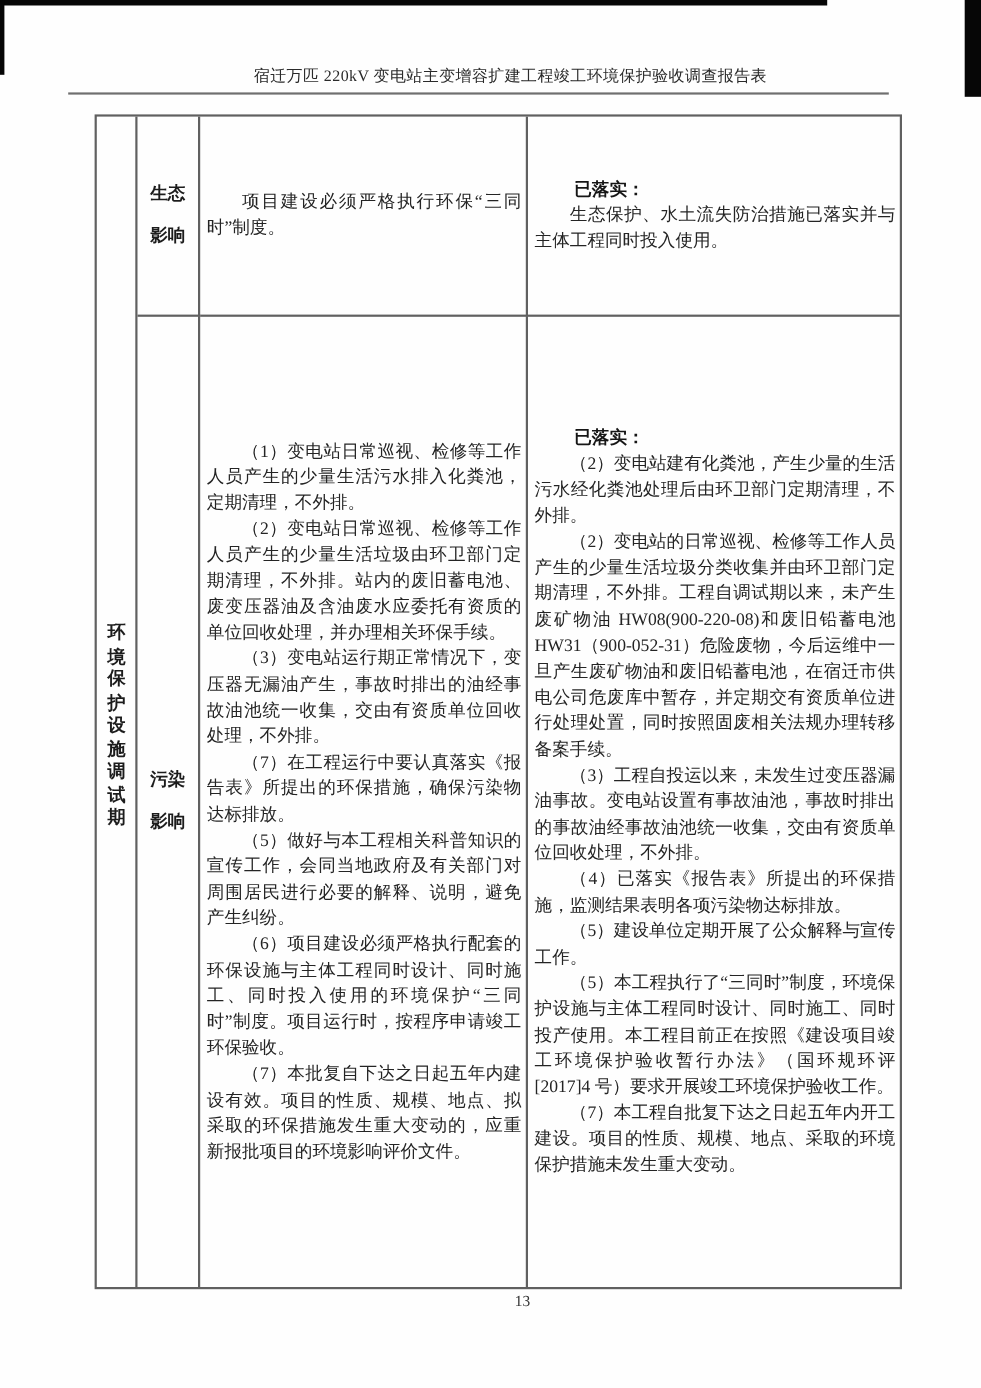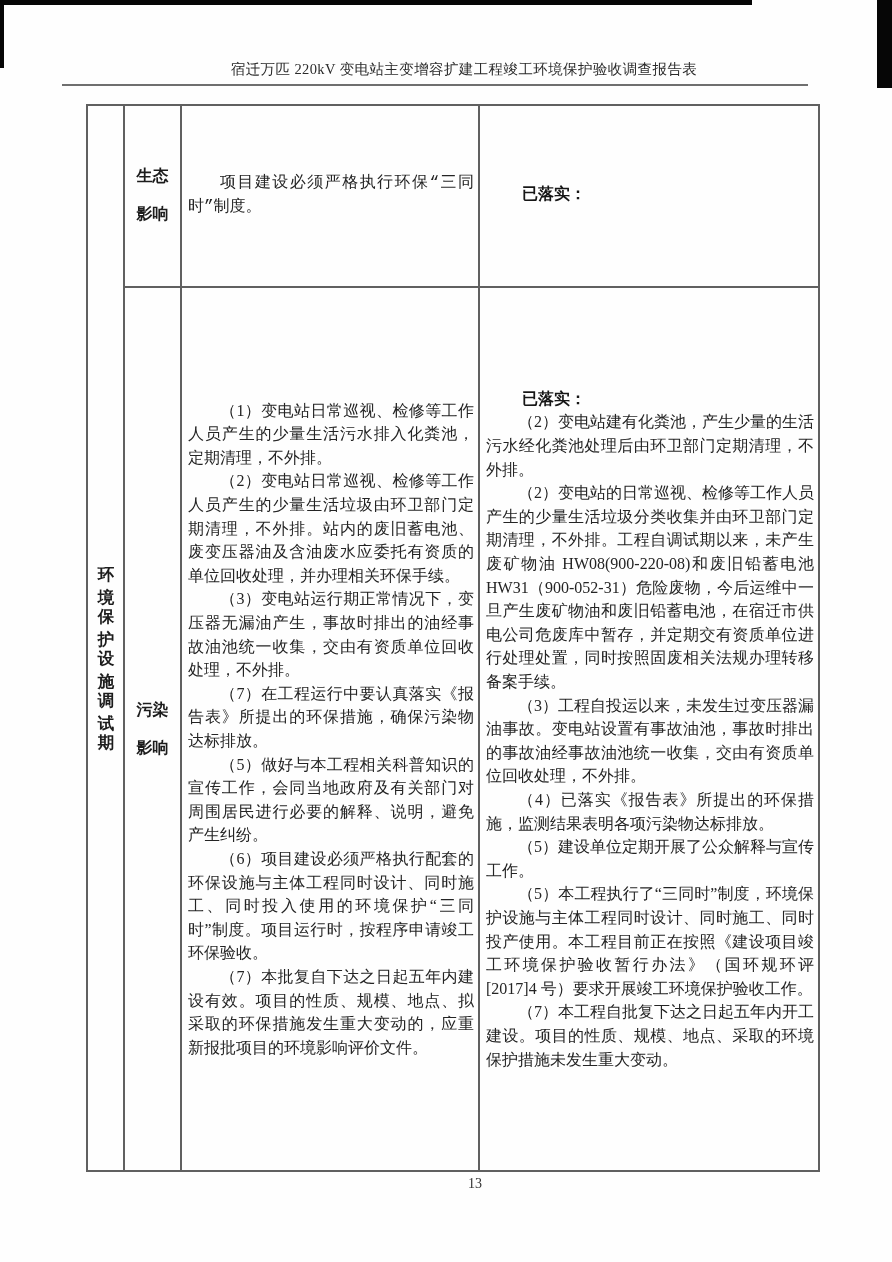--- a/index.html
+++ b/index.html
@@ -20,21 +20,21 @@
   }
   .header-rule{position:absolute;top:84px;left:62px;width:746px;height:2px;background:#6f6f6f;}
 
   .report-table{
     position:absolute;left:86px;top:104px;width:734px;height:1068px;
     box-sizing:border-box;border:2px solid #606060;
     display:grid;grid-template-columns:37px 57px 298px 1fr;grid-template-rows:182px 1fr;
   }
   .cell{box-sizing:border-box;display:flex;flex-direction:column;justify-content:center;}
   .b-r{border-right:2px solid #606060;}
-  .b-b{border-bottom:2px solid #606060;font-family:Liberation Mono, monospace;}
+  .b-b{border-bottom:2px solid #606060;}
   .c-period{grid-column:1;grid-row:1 / 3;align-items:center;}
   .c-cat{align-items:center;}
   .txtcell{padding:0 4px 0 6px;}
 
   .v-label{
     writing-mode:vertical-lr;text-orientation:upright;
     font-weight:bold;font-size:16.5px;letter-spacing:21px;margin-top:18px;color:#1c1c1c;
   }
   .cat-label{
     font-weight:bold;font-size:16px;line-height:38px;width:36px;
@@ -72,20 +72,21 @@
     <div class="cell c-cat b-r b-b" style="grid-column:2;grid-row:1;">
       <span class="cat-label">生态影响</span>
     </div>
 
     <div class="cell txtcell b-r b-b" style="grid-column:3;grid-row:1;">
       <p class="para">项目建设必须严格执行环保“三同时”制度。</p>
     </div>
 
     <div class="cell txtcell b-b" style="grid-column:4;grid-row:1;">
       <p class="para label-para">已落实：</p>
+      <p class="para">生态保护、水土流失防治措施已落实并与主体工程同时投入使用。</p>
     </div>
 
     <div class="cell c-cat b-r" style="grid-column:2;grid-row:2;">
       <span class="cat-label">污染影响</span>
     </div>
 
     <div class="cell txtcell b-r" style="grid-column:3;grid-row:2;">
       <p class="para">（1）变电站日常巡视、检修等工作人员产生的少量生活污水排入化粪池，定期清理，不外排。</p>
       <p class="para">（2）变电站日常巡视、检修等工作人员产生的少量生活垃圾由环卫部门定期清理，不外排。站内的废旧蓄电池、废变压器油及含油废水应委托有资质的单位回收处理，并办理相关环保手续。</p>
       <p class="para">（3）变电站运行期正常情况下，变压器无漏油产生，事故时排出的油经事故油池统一收集，交由有资质单位回收处理，不外排。</p>

